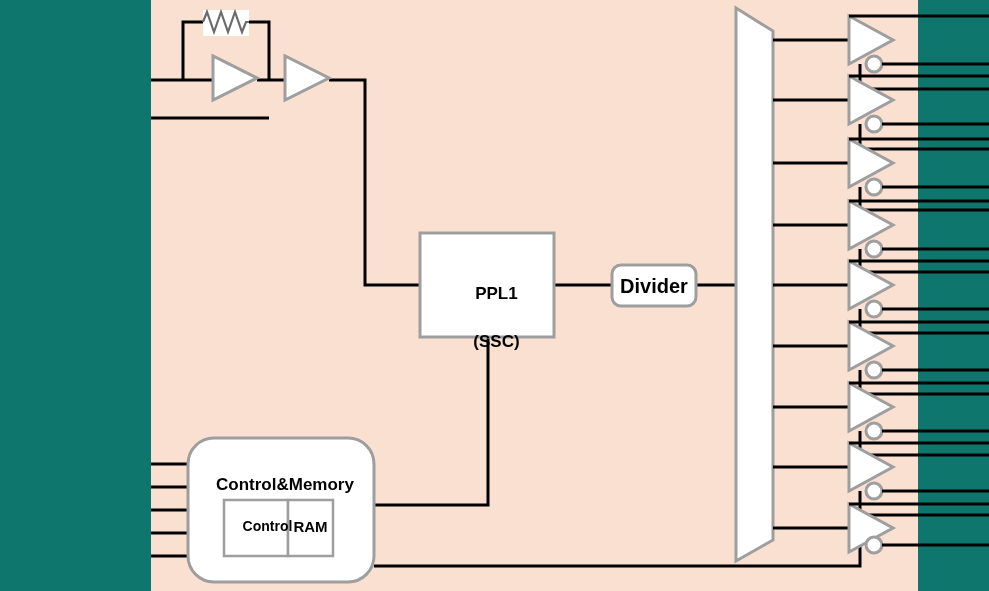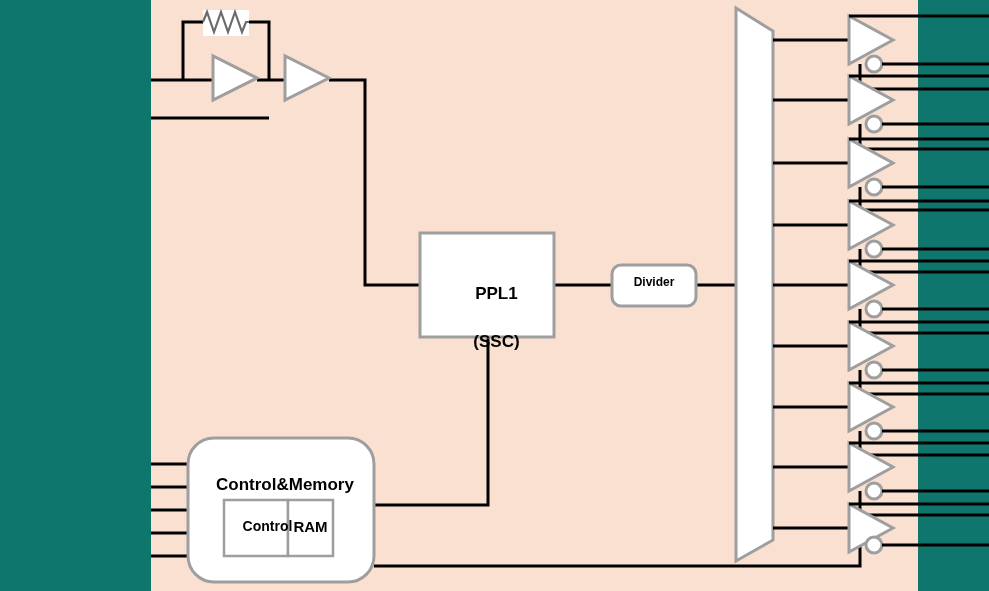--- a/index.html
+++ b/index.html
@@ -150,21 +150,21 @@
       <rect x="224" y="500" width="64" height="56" fill="#ffffff" stroke="#9e9e9e" stroke-width="2.5"></rect>
       <rect x="288" y="500" width="45" height="56" fill="#ffffff" stroke="#9e9e9e" stroke-width="2.5"></rect>
     </g>
   </svg>
 
   <div class="lbl" style="left:420px;top:258px;width:134px;font-size:17px;line-height:24px;">
     <span>PPL1</span><br>
     <span>(SSC)</span>
   </div>
 
-  <div class="lbl" style="left:612px;top:275px;width:84px;font-size:12px;">Divider</div>
+  <div class="lbl" style="left:612px;top:275px;width:84px;font-size:20px;">Divider</div>
 
   <div class="lbl" style="left:192px;top:475px;width:186px;font-size:17px;">Control&amp;Memory</div>
 
   <div class="lbl" style="left:224px;top:518px;width:87px;font-size:14px;">Control</div>
 
   <div class="lbl" style="left:288px;top:518px;width:45px;font-size:15px;text-align:center;">RAM</div>
 
 </div>
 
 </body></html>

